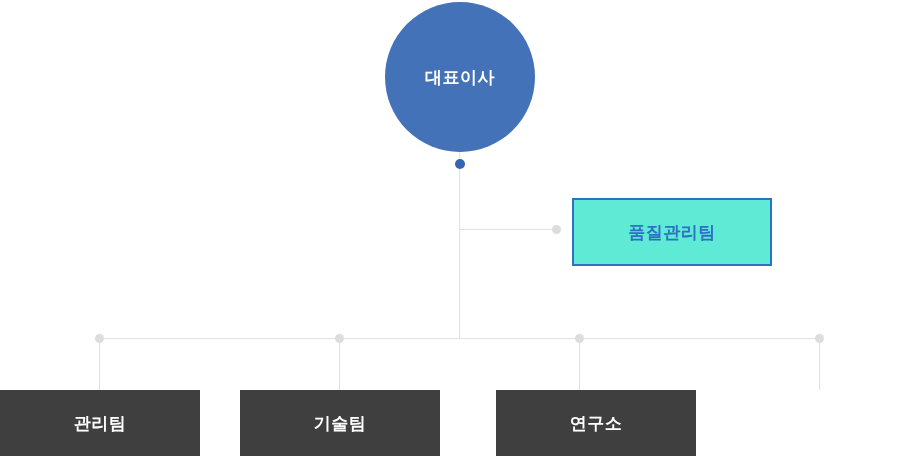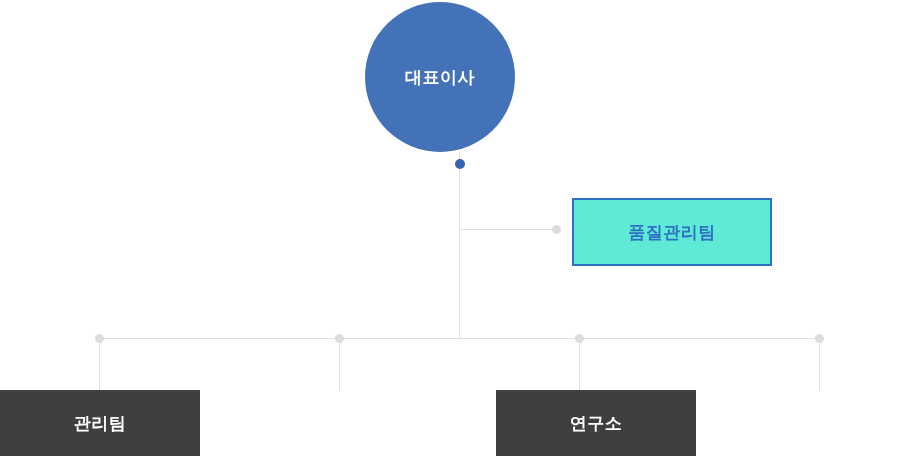--- a/index.html
+++ b/index.html
@@ -14,21 +14,21 @@
   html,body{background:#ffffff;}
   body{font-family:"Liberation Sans","DejaVu Sans",sans-serif;}
   .canvas{
     position:relative;
     width:920px;height:460px;
     background:#ffffff;
     overflow:hidden;
   }
   
   .ceo-circle{
-    position:absolute;left:365px;top:2px;
+    position:absolute;left:385px;top:2px;
     width:150px;height:150px;border-radius:50%;
     background:var(--circle-blue);
     display:flex;align-items:center;justify-content:center;text-align:center;
   }
   .ceo-circle span{
     color:#ffffff;font-size:17px;font-weight:bold;letter-spacing:0.5px;
   }
   
   .vline{position:absolute;width:1px;background:var(--line-gray);}
   .hline{position:absolute;height:1px;background:var(--line-gray);}
@@ -104,17 +104,20 @@
   <div class="dot gray-dot jdot4"></div>
 
   <div class="vline stub stub1"></div>
   <div class="vline stub stub2"></div>
   <div class="vline stub stub3"></div>
   <div class="vline stub stub4"></div>
 
   <div class="dept-box dept1">
     <span>관리팀</span>
   </div>
+  <div class="dept-box dept2">
+    <span>기술팀</span>
+  </div>
   <div class="dept-box dept3">
     <span>연구소</span>
   </div>
 
 </div>
 
 </body></html>

